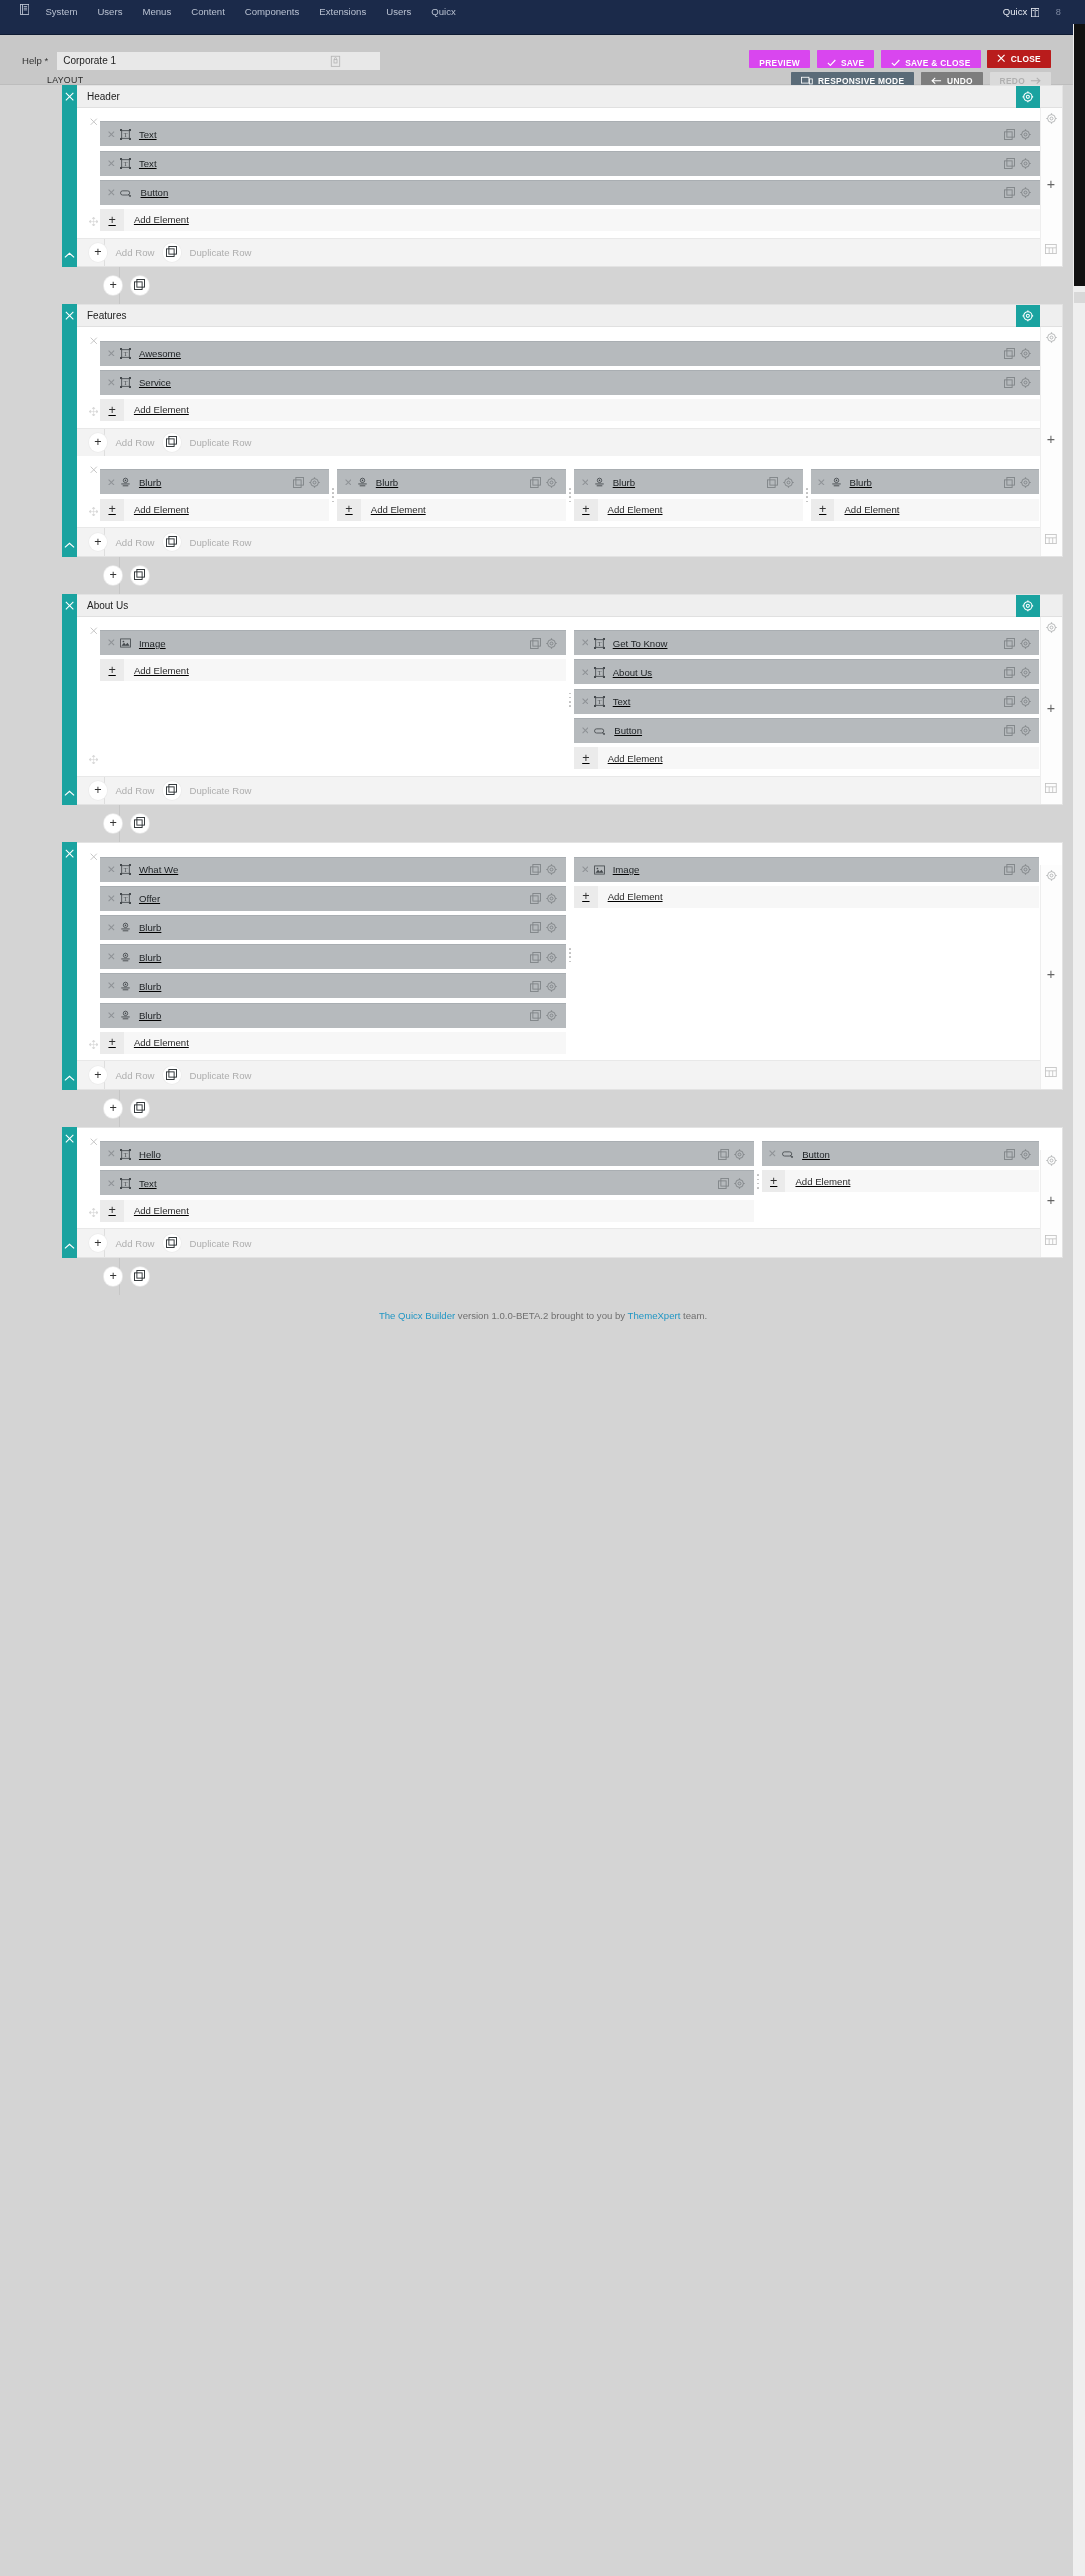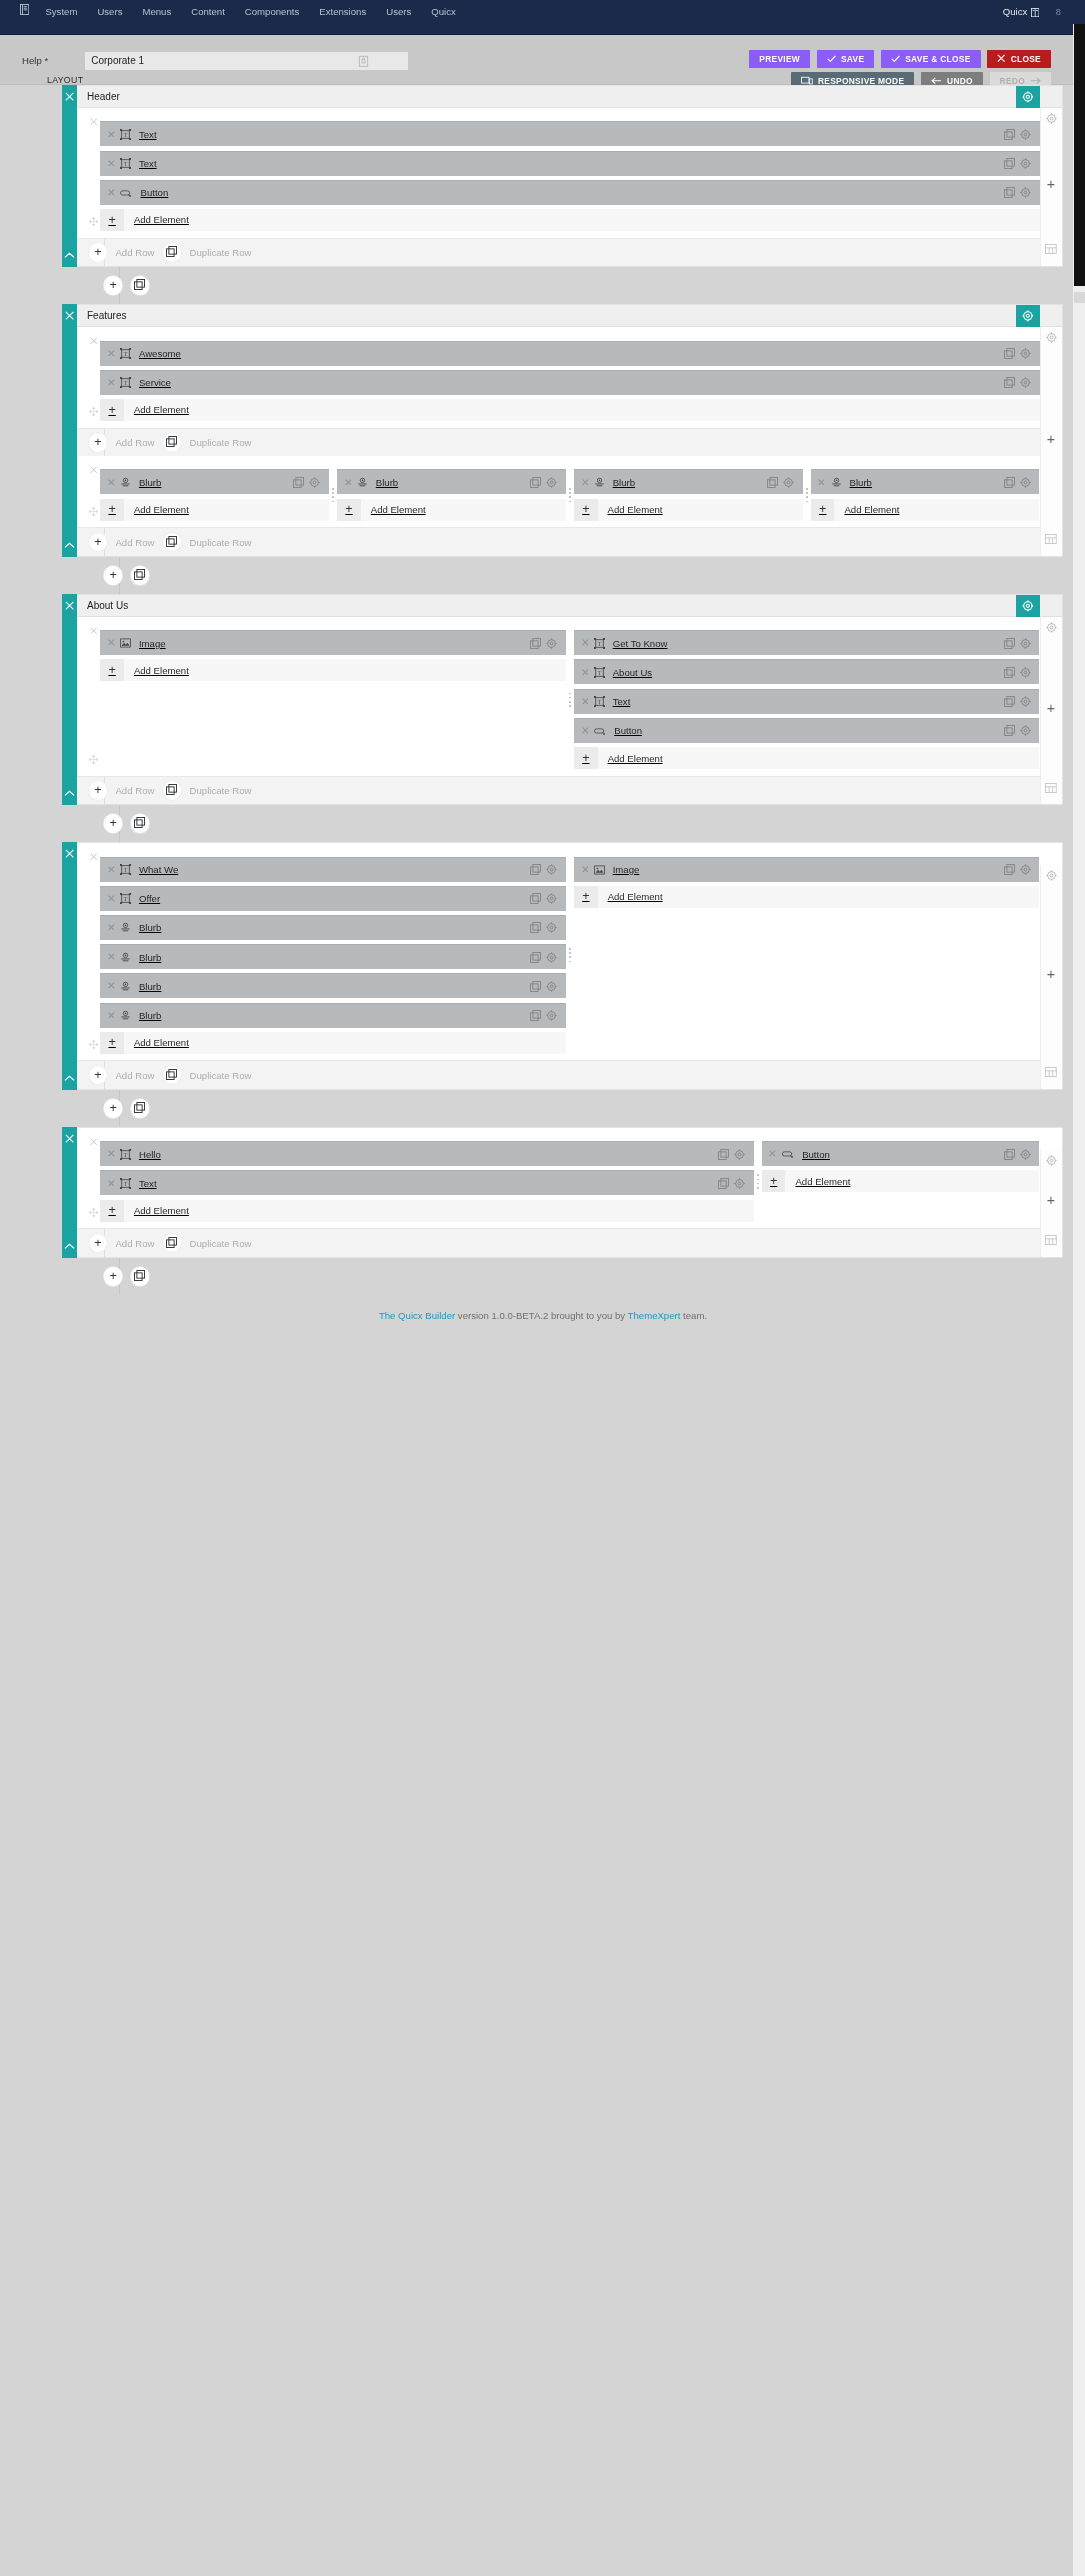--- a/index.html
+++ b/index.html
@@ -44,21 +44,21 @@
     background: #c8c8c8;
     height: 50px;
     border-bottom: 0.8px solid #bdbdbd;
   }
   .title-row {
     position: absolute; left: 22px; top: 17px;
     display: flex; align-items: center; gap: 8.4px;
   }
   .title-label { font-size: 9.6px; color: #333; }
   .title-input-wrap {
-    position: relative; width: 289px; margin-left: 28px;
+    position: relative; width: 289px;
   }
   .title-input {
     width: 323px; height: 17.6px;
     background: #e8e8e8;
     border: none;
     font-size: 10px;
     color: #222;
     padding: 0 22px 0 6.7px;
     font-family: "Liberation Sans", sans-serif;
   }
@@ -84,21 +84,21 @@
     border: none; cursor: pointer;
     font-family: "Liberation Sans", sans-serif;
     font-size: 8.4px; font-weight: bold;
     letter-spacing: 0.3px;
     color: #fff;
     height: 18.4px;
     padding: 0 10px;
     display: inline-flex; align-items: center; gap: 5px;
     border-radius: 0.8px;
   }
-  .tbtn.green { background: #8b5cf6; }
+  .tbtn.green { background: #d946ef; align-items: flex-end; }
   .tbtn.red { background: #b91c1c; }
   .tbtn.slate { background: #5a6b78; }
   .tbtn.gray { background: #7d7d7d; }
   .tbtn.ghost { background: #dadada; color: #b0b0b0; cursor: default; }
 
   
   .canvas {
     position: relative;
     background: #d4d4d4;
     padding-bottom: 34px;

